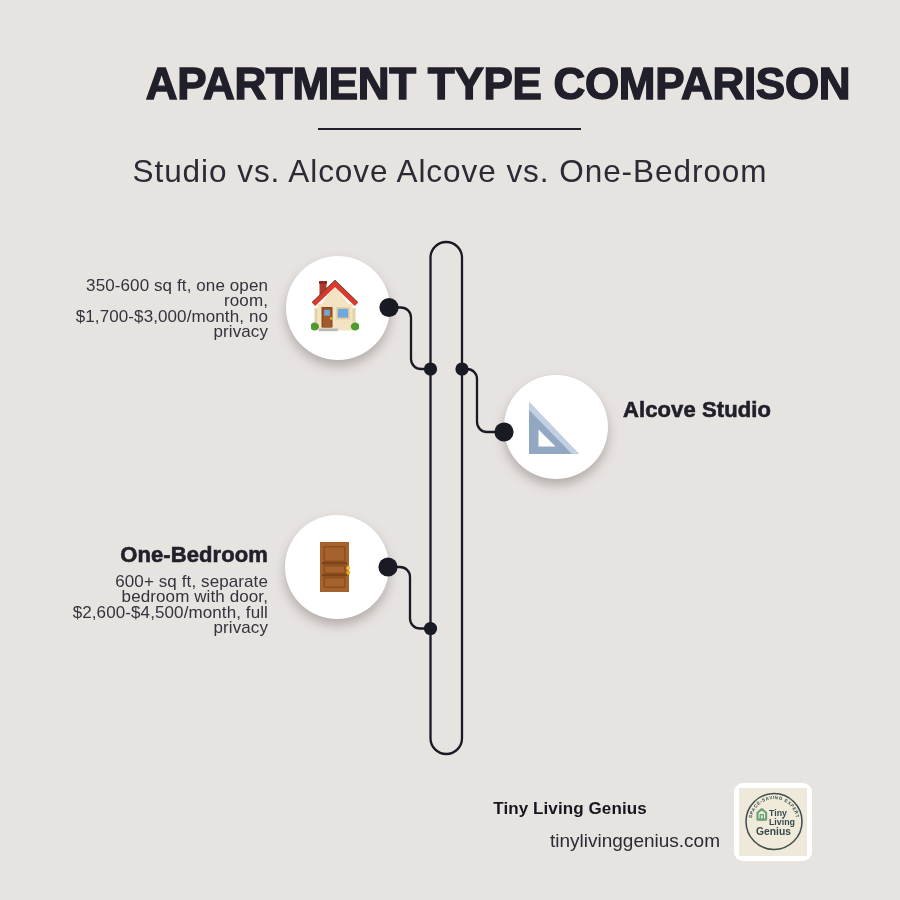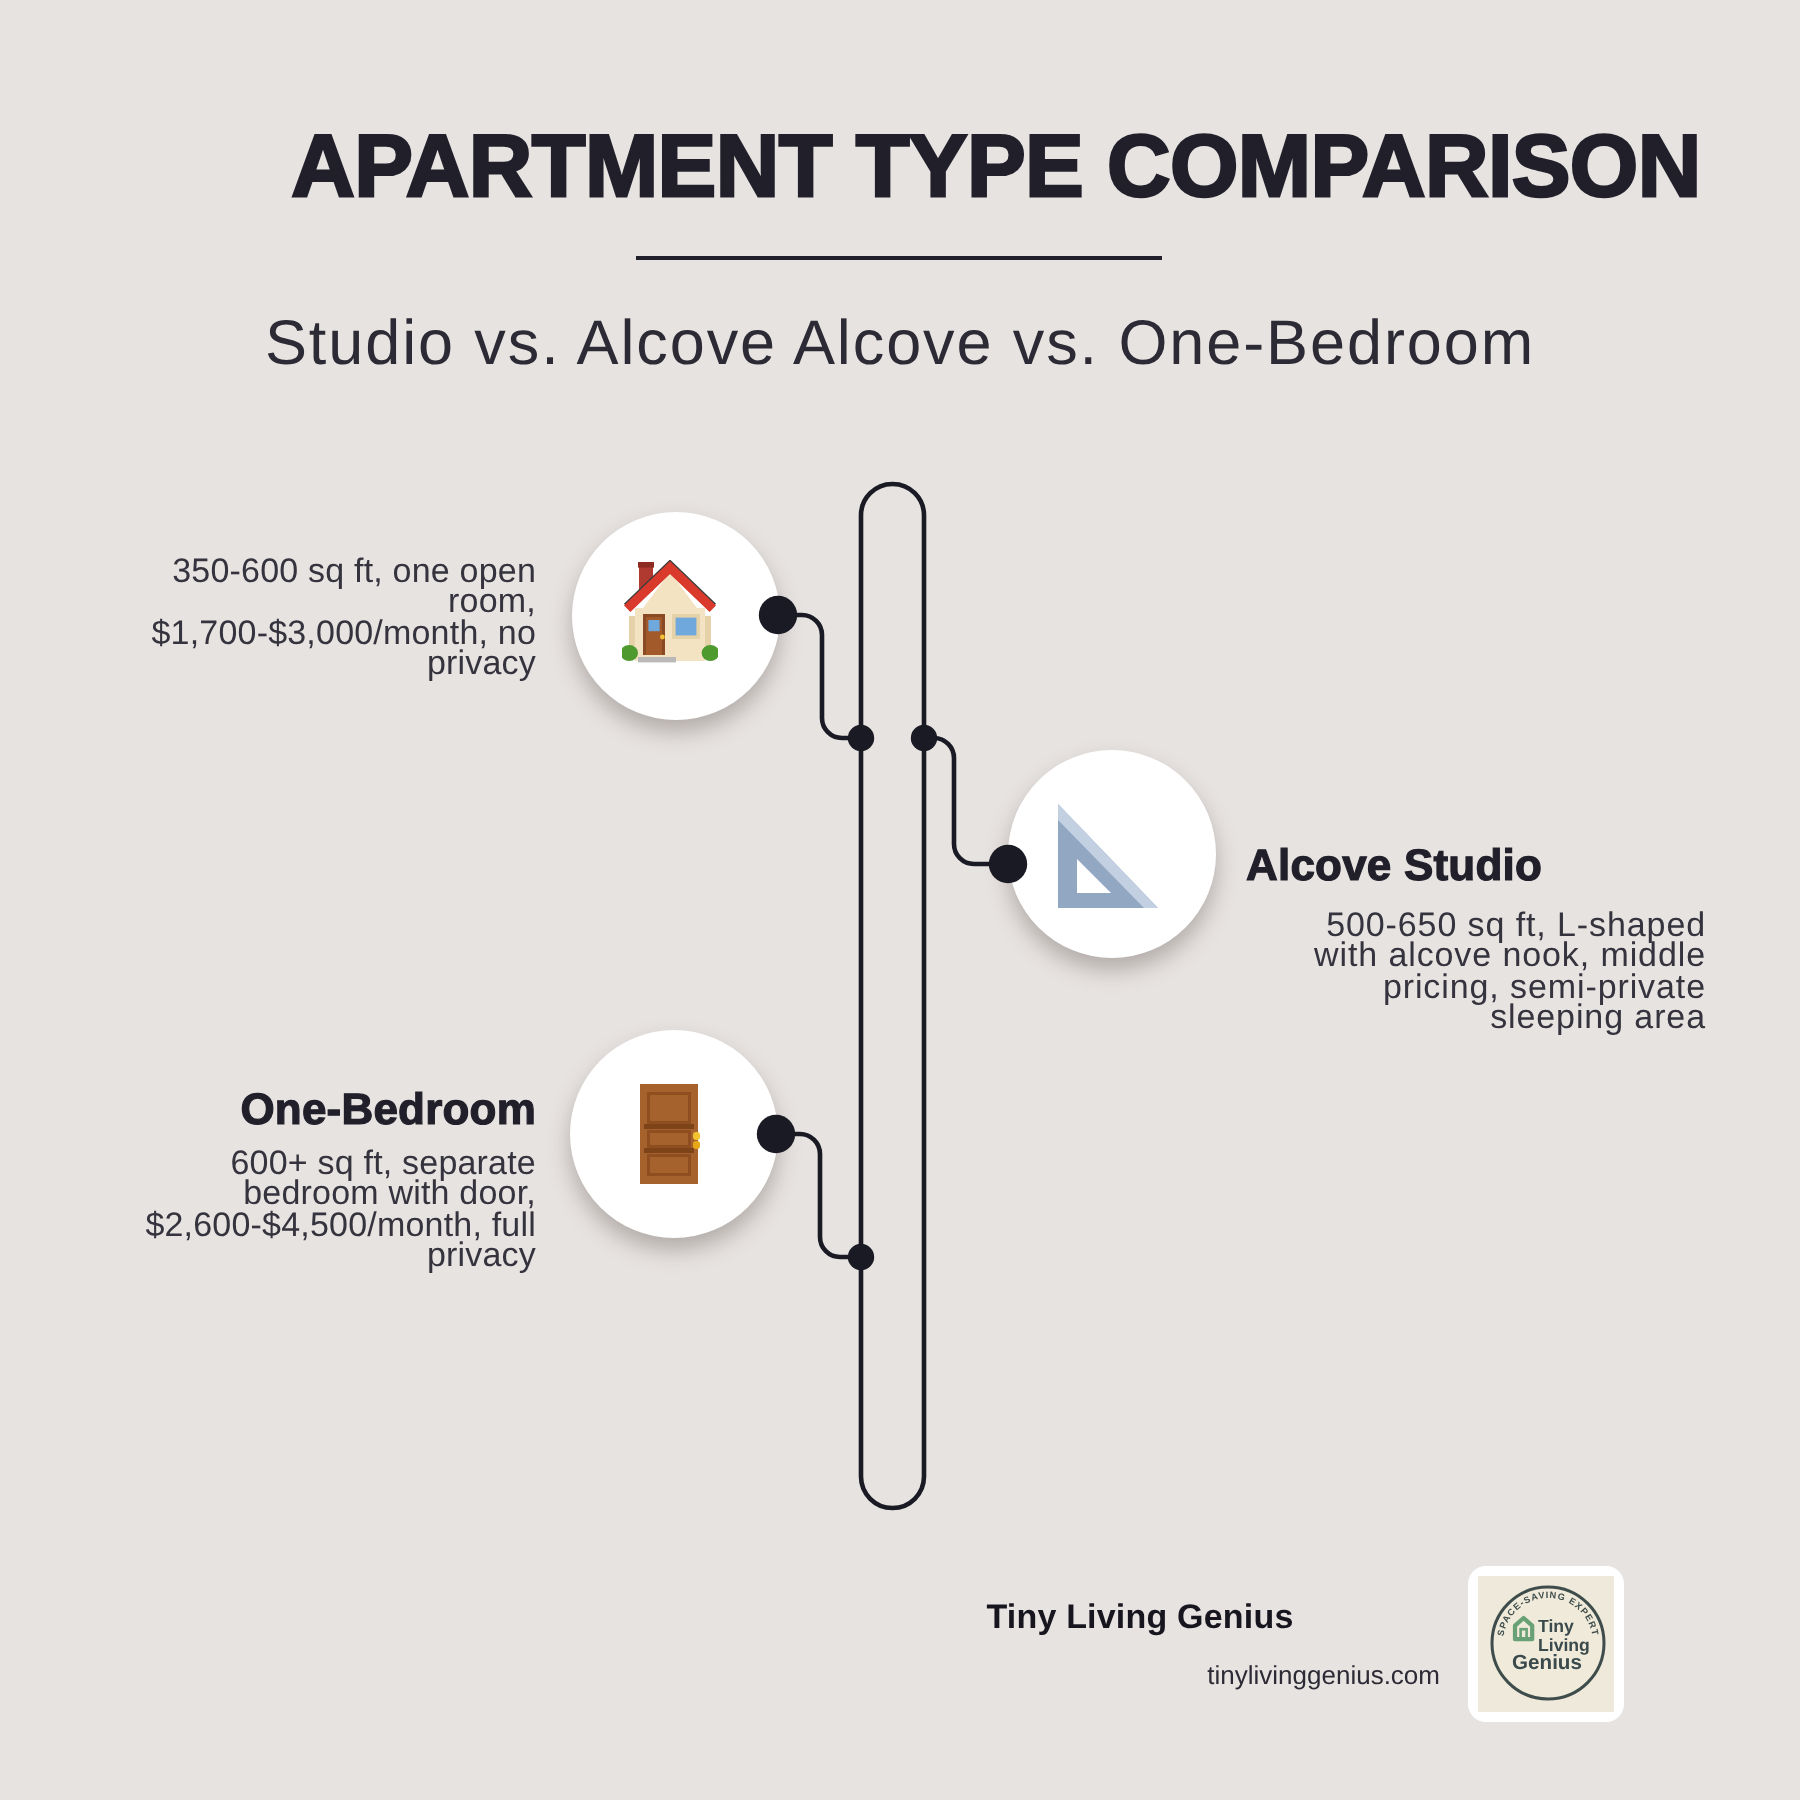--- a/index.html
+++ b/index.html
@@ -11,25 +11,25 @@
   .divider{left:318px;top:128px;width:263px;height:2px;background:#201f2a;}
   .subtitle{left:0;top:153px;width:900px;text-align:center;font-size:31.5px;font-weight:normal;
     color:#2c2b35;letter-spacing:0.95px;}
   .circle{border-radius:50%;background:#ffffff;box-shadow:0 6px 11px rgba(100,90,85,0.40);}
   .c1{left:286px;top:256px;width:104px;height:104px;}
   .c2{left:504px;top:375px;width:104px;height:104px;}
   .c3{left:285px;top:515px;width:104px;height:104px;}
   .nodetext h3{margin:0 0 6px 0;font-size:22px;color:#201f2a;-webkit-text-stroke:0.6px #201f2a;letter-spacing:0.1px;}
   .nodetext p{margin:0;font-size:17px;line-height:15.4px;color:#35343e;letter-spacing:0.1px;text-align:right;}
   .n1{right:632px;top:278px;width:260px;text-align:right;}
-  .n2{left:623px;top:397px;width:230px;text-align:left;margin-top:23px;}
+  .n2{left:623px;top:397px;width:230px;text-align:left;}
   .n2 p{margin-top:9px;letter-spacing:0.45px;}
   .n3{right:632px;top:542px;width:280px;text-align:right;}
   .brand{right:180px;top:799px;width:300px;text-align:center;font-size:17px;font-weight:bold;color:#17161f;letter-spacing:0.1px;}
-  .site{right:180px;top:830px;width:300px;text-align:right;font-size:13px;color:#2c2b35;}
+  .site{right:180px;top:830px;width:300px;text-align:right;font-size:19px;color:#2c2b35;}
 </style>
 </head>
 <body>
 <div class="canvas">
 
   <div class="abs title">APARTMENT TYPE COMPARISON</div>
 
   <div class="abs divider"></div>
 
   <div class="abs subtitle">Studio vs. Alcove Alcove vs. One-Bedroom</div>
@@ -96,21 +96,20 @@
     <circle cx="388" cy="567" r="9.6" fill="#191a23"></circle>
     <circle cx="430.5" cy="628.5" r="6.6" fill="#191a23"></circle>
   </svg>
 
   <div class="abs nodetext n1">
     <p>350-600 sq ft, one open<br>room,<br>$1,700-$3,000/month, no<br>privacy</p>
   </div>
 
   <div class="abs nodetext n2">
     <h3>Alcove Studio</h3>
-    <p>500-650 sq ft, L-shaped<br>with alcove nook, middle<br>pricing, semi-private<br>sleeping area</p>
   </div>
 
   <div class="abs nodetext n3">
     <h3>One-Bedroom</h3>
     <p>600+ sq ft, separate<br>bedroom with door,<br>$2,600-$4,500/month, full<br>privacy</p>
   </div>
 
   <div class="abs brand">Tiny Living Genius</div>
 
   <div class="abs site">tinylivinggenius.com</div>

